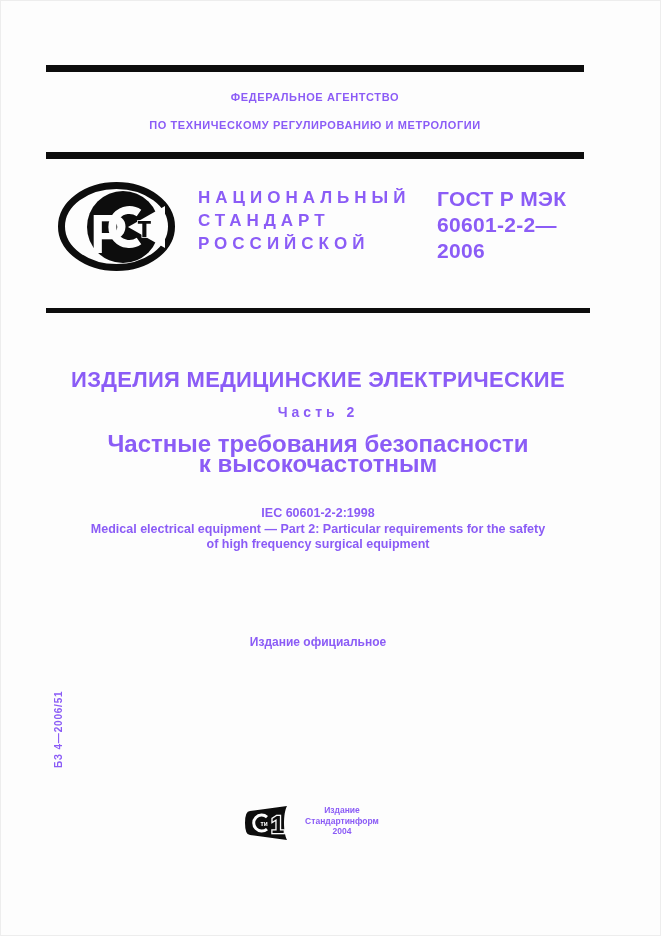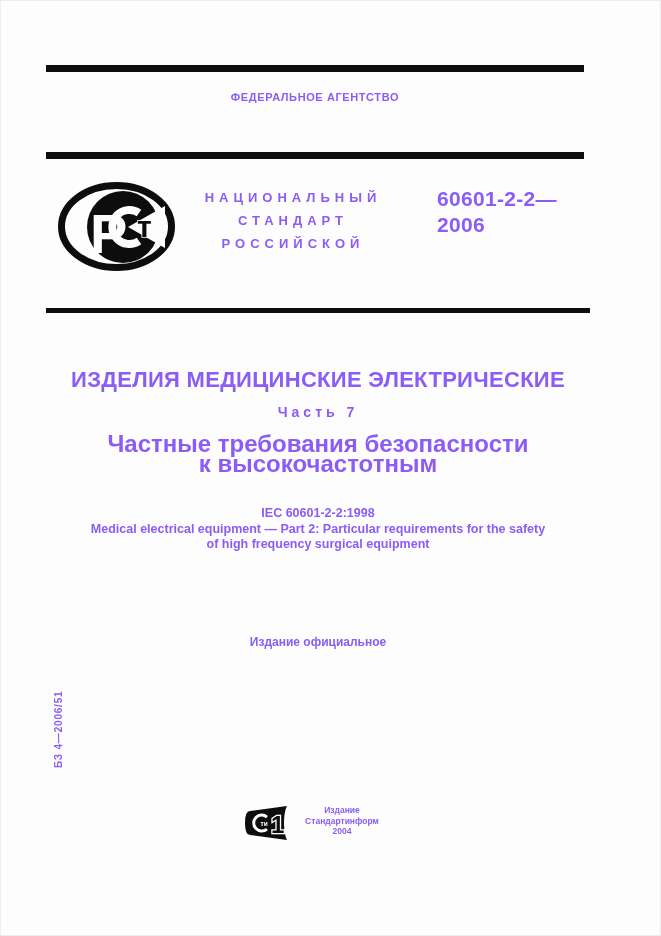--- a/index.html
+++ b/index.html
@@ -14,22 +14,22 @@
   }
   .rule{position:absolute;background:#0d0d0d;}
   .rule-1{left:46px;top:65px;width:538px;height:7px;}
   .rule-2{left:46px;top:152px;width:538px;height:7px;}
   .rule-3{left:46px;top:308px;width:544px;height:5px;}
   .agency{position:absolute;left:46px;width:538px;text-align:center;
     font-size:11px;font-weight:bold;letter-spacing:.6px;}
   .agency-1{top:91px;}
   .agency-2{top:119px;}
   .rst-logo{position:absolute;left:57px;top:182px;}
-  .natstd{position:absolute;left:198px;top:186px;width:190px;text-align:center;
-    font-size:13px;font-weight:bold;letter-spacing:5px;line-height:23px;}
+  .natstd{position:absolute;left:198px;top:186px;width:190px;
+    font-size:17px;font-weight:bold;letter-spacing:5px;line-height:23px;}
   .designation{position:absolute;left:437px;top:186px;
     font-size:21px;font-weight:bold;line-height:26px;letter-spacing:.3px;}
   .main-title{position:absolute;left:46px;top:367px;width:544px;text-align:center;
     font-size:22px;font-weight:bold;letter-spacing:.3px;}
   .part-line{position:absolute;left:46px;top:404px;width:544px;text-align:center;
     font-size:14px;font-weight:bold;letter-spacing:4px;}
   .subtitle{position:absolute;left:46px;top:434px;width:544px;text-align:center;
     font-size:24px;font-weight:bold;line-height:20px;}
   .reference{position:absolute;left:46px;top:506px;width:544px;text-align:center;
     font-size:12.5px;font-weight:bold;line-height:15.5px;}
@@ -44,20 +44,21 @@
   .line{display:block;}
 </style>
 </head>
 <body>
 
 <div class="page">
 
   <div class="rule rule-1"></div>
 
   <div class="agency agency-1">ФЕДЕРАЛЬНОЕ АГЕНТСТВО</div>
+  <div class="agency agency-2">ПО ТЕХНИЧЕСКОМУ РЕГУЛИРОВАНИЮ И МЕТРОЛОГИИ</div>
 
   <div class="rule rule-2"></div>
 
   <div class="rst-logo">
     <svg width="119" height="89" viewBox="0 0 119 89" xmlns="http://www.w3.org/2000/svg">
       <ellipse cx="59.5" cy="44.5" rx="55" ry="41" fill="#fdfdfd" stroke="#0d0d0d" stroke-width="7"></ellipse>
       <circle cx="66" cy="45" r="36" fill="#0d0d0d"></circle>
       <path d="M71,45 L108,24 L108,66 Z" fill="#fdfdfd"></path>
       <path d="M82,31 A17,17 0 1 0 82,59" fill="none" stroke="#fdfdfd" stroke-width="8"></path>
       <text x="33" y="71" font-family="Liberation Sans, sans-serif" font-size="56" font-weight="bold" fill="#fdfdfd">Р</text>
@@ -65,29 +66,30 @@
     </svg>
   </div>
 
   <div class="natstd">
     <span class="line">НАЦИОНАЛЬНЫЙ</span>
     <span class="line">СТАНДАРТ</span>
     <span class="line">РОССИЙСКОЙ</span>
   </div>
 
   <div class="designation">
+    <span class="line">ГОСТ Р МЭК</span>
     <span class="line">60601-2-2—</span>
     <span class="line">2006</span>
   </div>
 
   <div class="rule rule-3"></div>
 
   <div class="main-title">ИЗДЕЛИЯ МЕДИЦИНСКИЕ ЭЛЕКТРИЧЕСКИЕ</div>
 
-  <div class="part-line">Часть 7</div>
+  <div class="part-line">Часть 2</div>
 
   <div class="subtitle">
     <span class="line">Частные требования безопасности</span>
     <span class="line">к высокочастотным</span>
   </div>
 
   <div class="reference">
     <span class="line">IEC 60601-2-2:1998</span>
     <span class="line">Medical electrical equipment — Part 2: Particular requirements for the safety</span>
     <span class="line">of high frequency surgical equipment</span>

